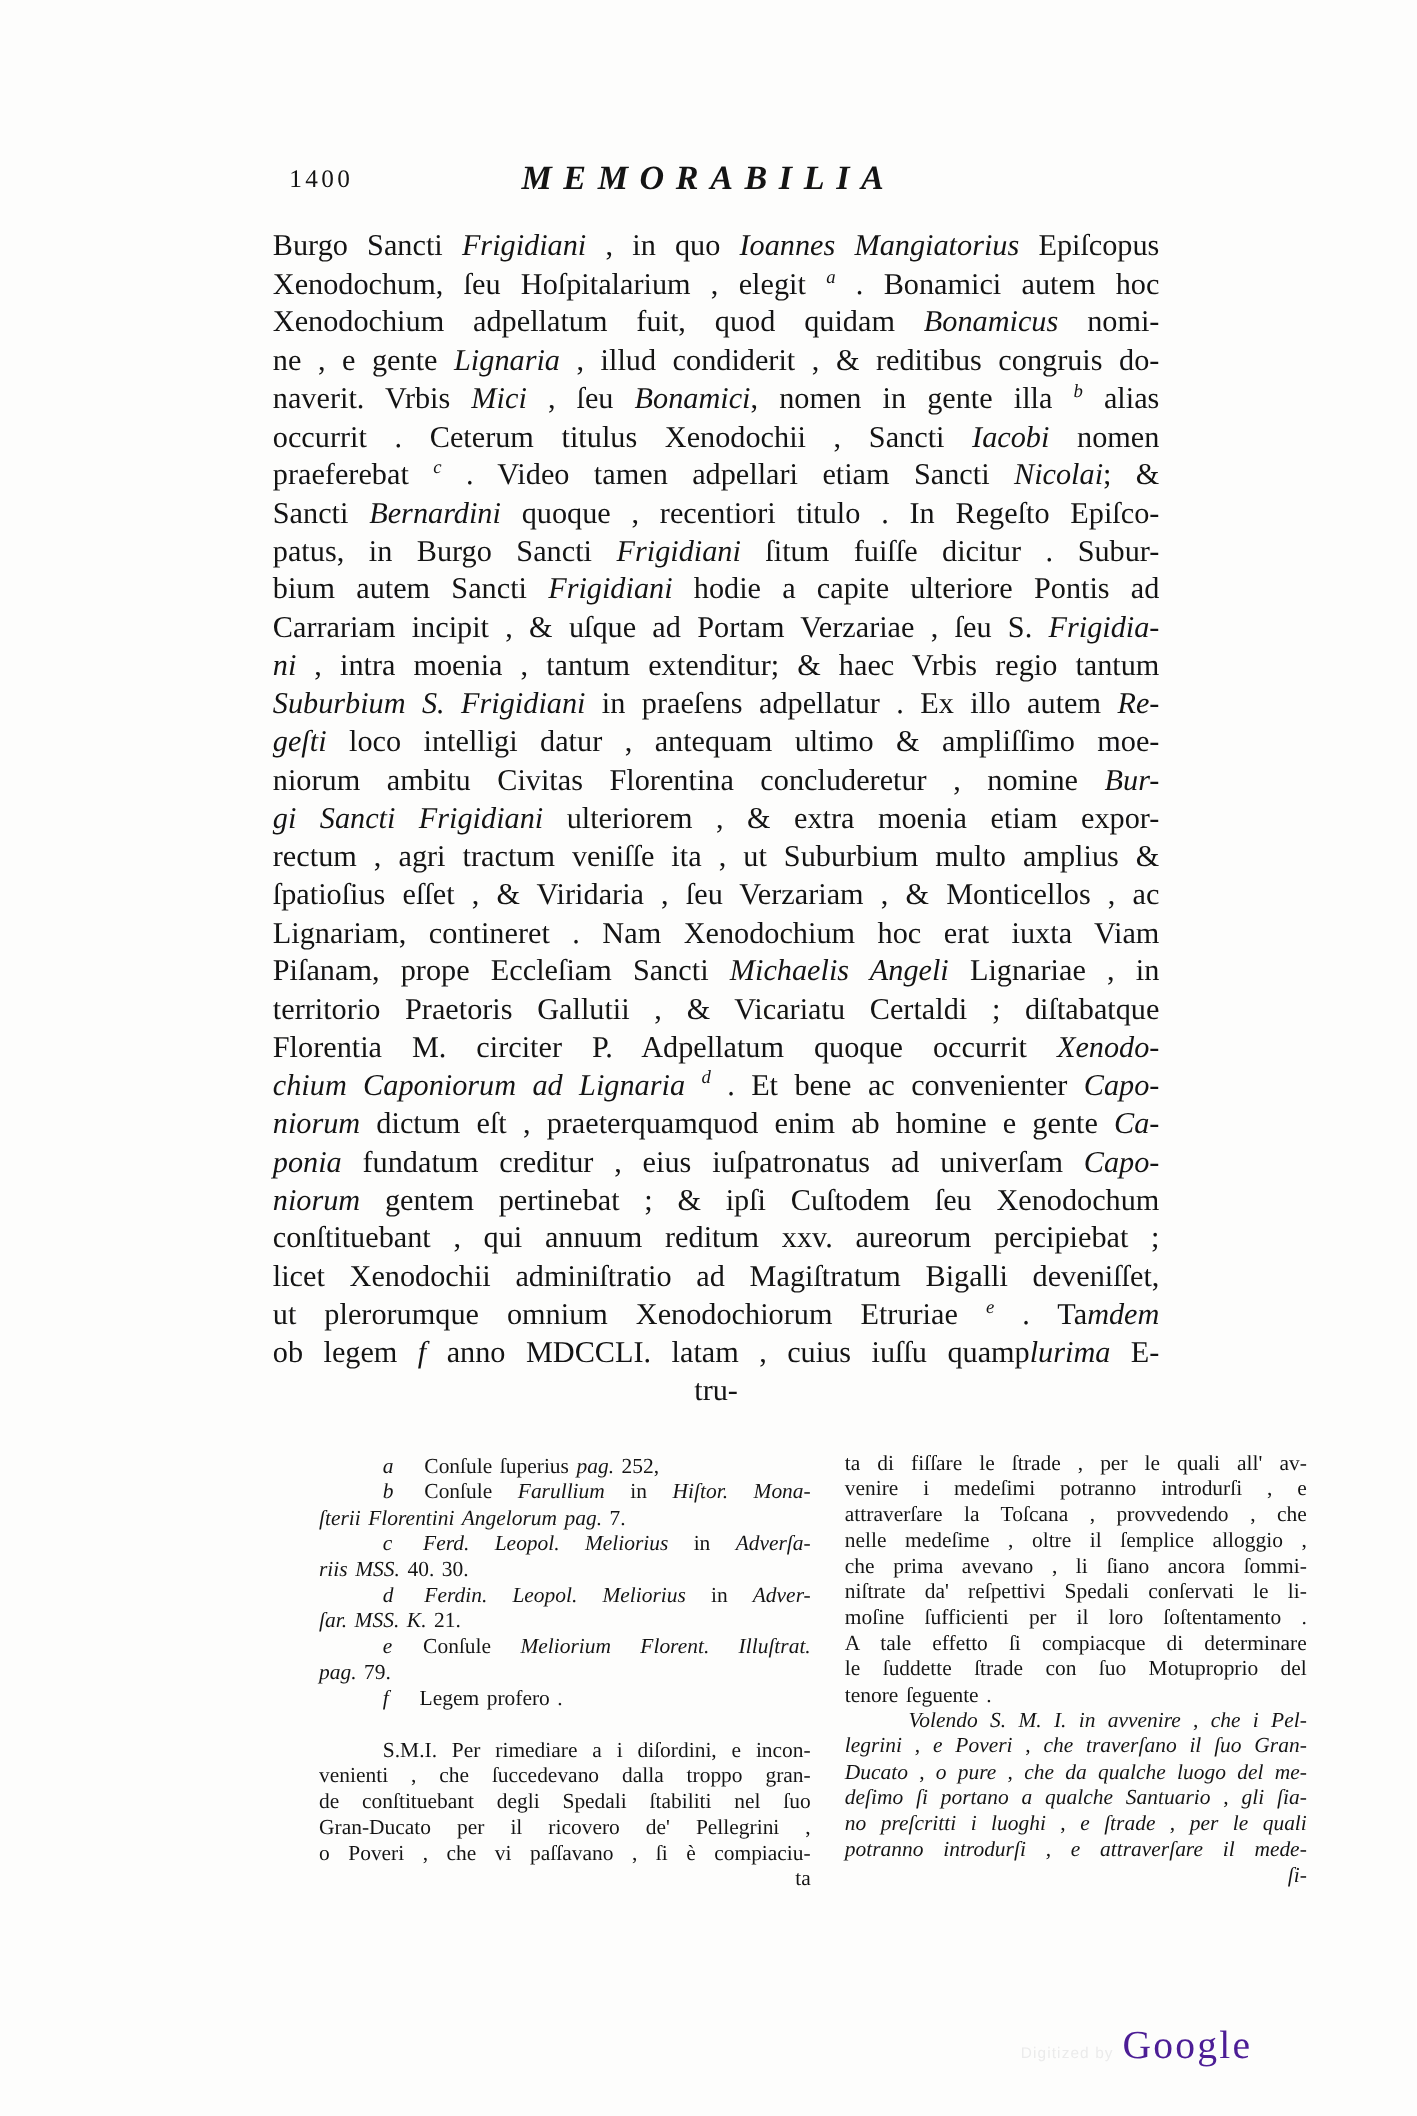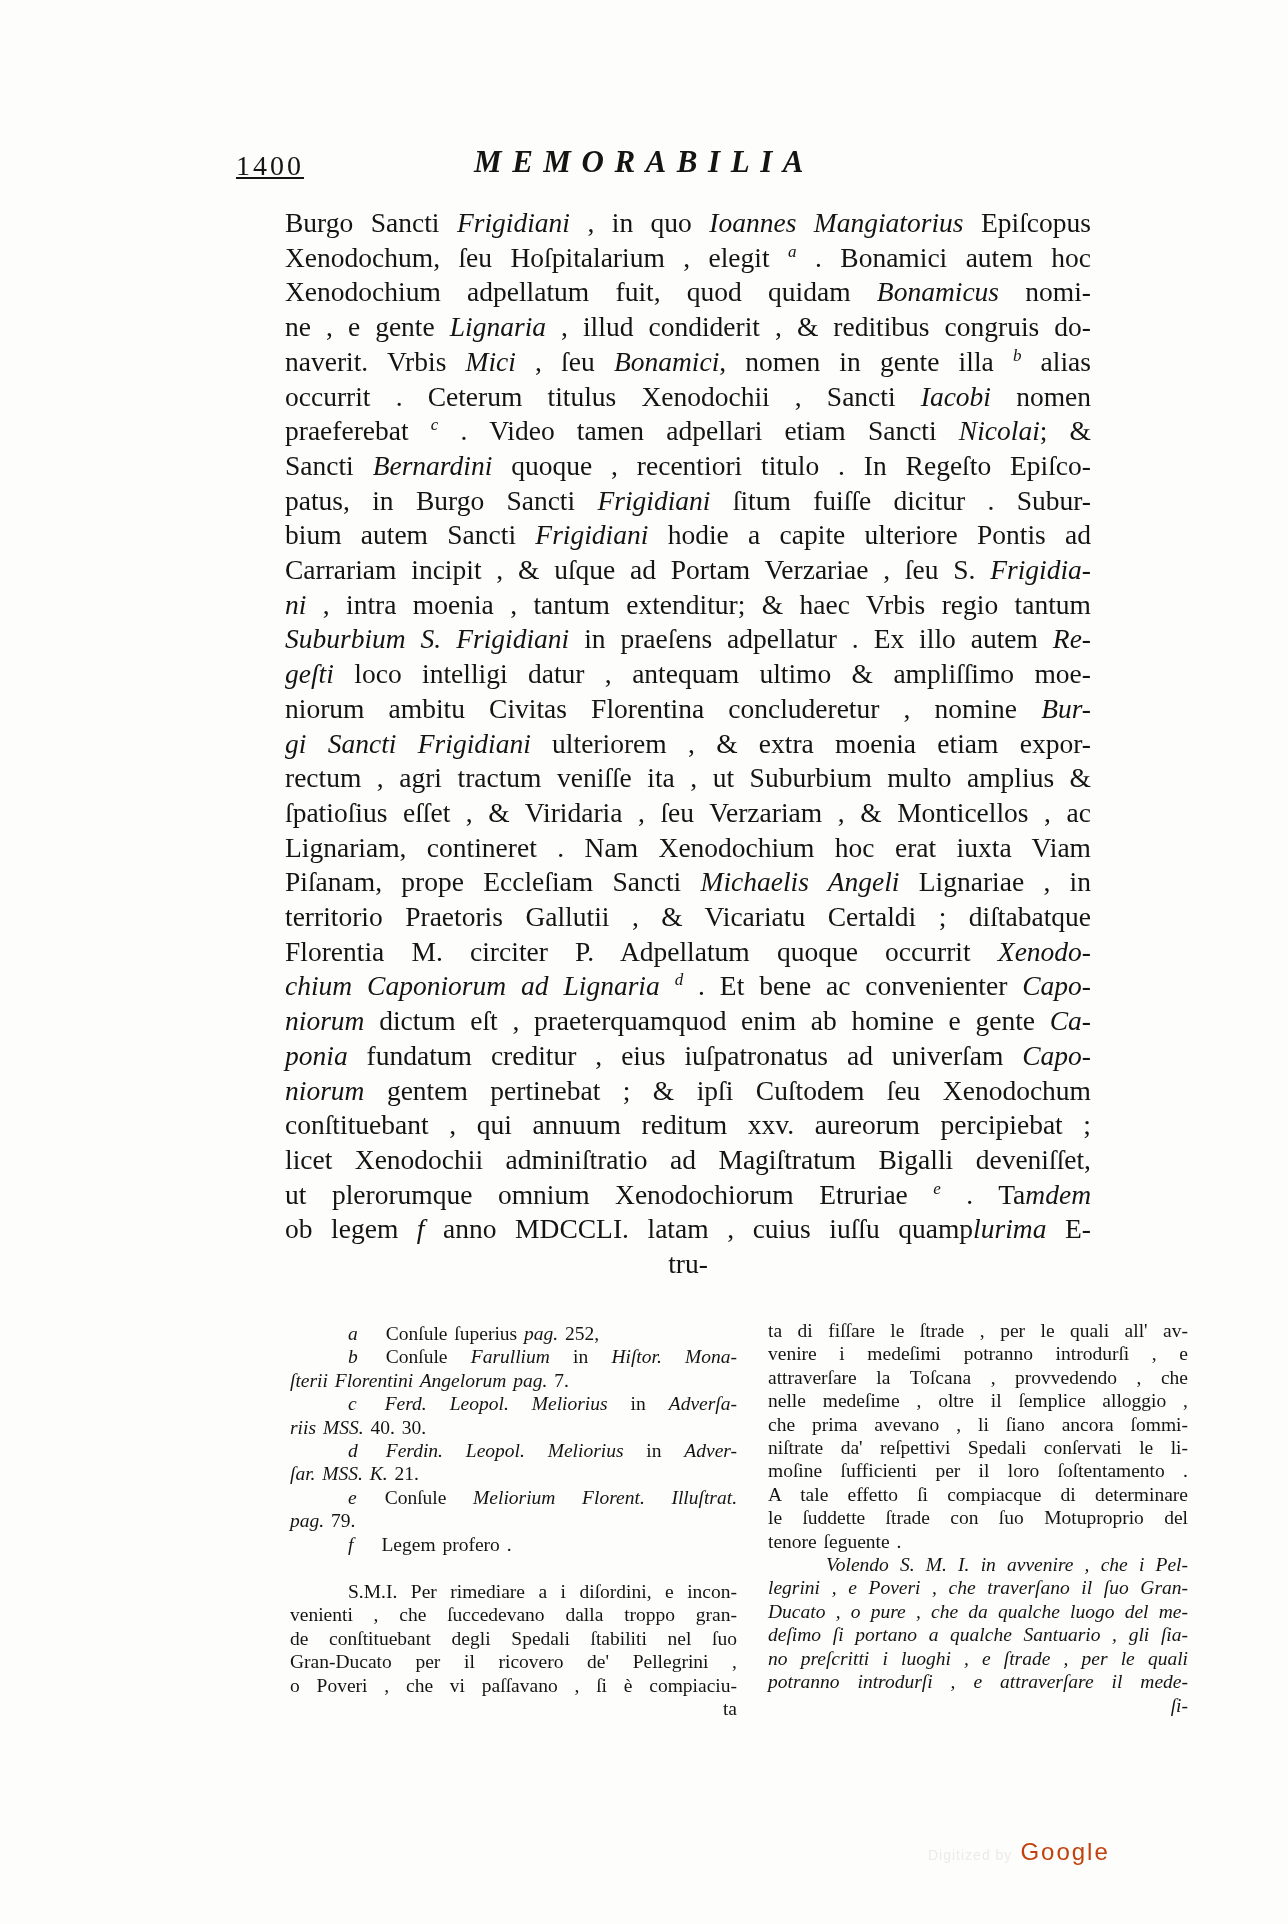--- a/index.html
+++ b/index.html
@@ -3,31 +3,31 @@
 <meta charset="utf-8">
 <style>
   html,body { margin:0; padding:0; background:#ffffff; }
   .page {
     position:relative; width:1288px; height:1924px;
     background:#fdfdfc; overflow:hidden;
     font-family:"Liberation Serif","DejaVu Serif",serif;
     color:#141414;
   }
   .pagenum {
-    position:absolute; left:236px; top:150px;
-    font-size:28px; letter-spacing:3px;text-decoration:underline;
+    position:absolute; left:263px; top:150px;
+    font-size:23px; letter-spacing:3px;
   }
   .header {
     position:absolute; left:0; top:144px; width:100%;
     text-align:center; font-size:31px; font-weight:bold; font-style:italic;
     letter-spacing:0.34em; white-space:nowrap;
   }
   .body-text {
     position:absolute; left:248px; top:206px; width:806px;
-    font-size:27.5px; line-height:34.7px; word-spacing:3px;margin-left:37px;
+    font-size:27.5px; line-height:34.7px; word-spacing:3px;
   }
   .fn { font-size:19.5px; line-height:23.4px; word-spacing:2px;margin-top:16px; }
   .fn-left  { position:absolute; left:290px; top:1306px; width:447px; }
   .fn-smi   { position:absolute; left:290px; top:1564px; width:447px; }
   .fn-right { position:absolute; left:768px; top:1303px; width:420px; }
   .line { text-align:justify; text-align-last:justify; }
   .a-l { text-align-last:left; }
   .a-r { text-align:right; text-align-last:right; }
   .a-c { text-align:right; text-align-last:center; }
   .ind { text-indent:58px; }
@@ -36,22 +36,22 @@
   .mk { font-style:italic; padding-right:28px; }
   .watermark {
     position:absolute; left:928px; top:1838px; white-space:nowrap;
     -webkit-user-select:none; user-select:none;
   }
   .wm-prefix {
     font-family:"Liberation Sans",sans-serif;
     font-size:14px; color:#ebebeb; letter-spacing:1px; margin-right:8px;
   }
   .wm-brand {
-    font-family:Liberation Sans, sans-serif;
-    font-size:24px; color:#c2410c; letter-spacing:2px;
+    font-family:Liberation Serif, serif;
+    font-size:36px; color:#4c1d95; letter-spacing:2px;
   }
 </style>
 </head>
 <body>
 
 <div class="page">
 
   <div class="pagenum">1400</div>
 
   <div class="header">MEMORABILIA</div>

